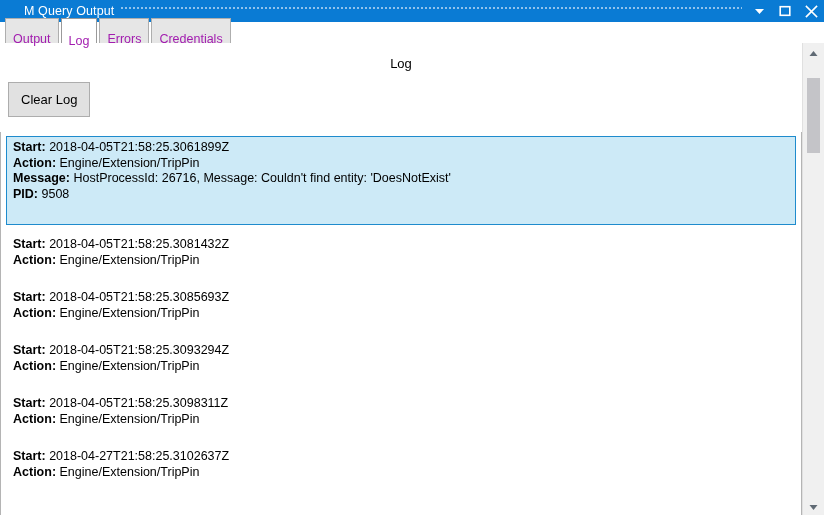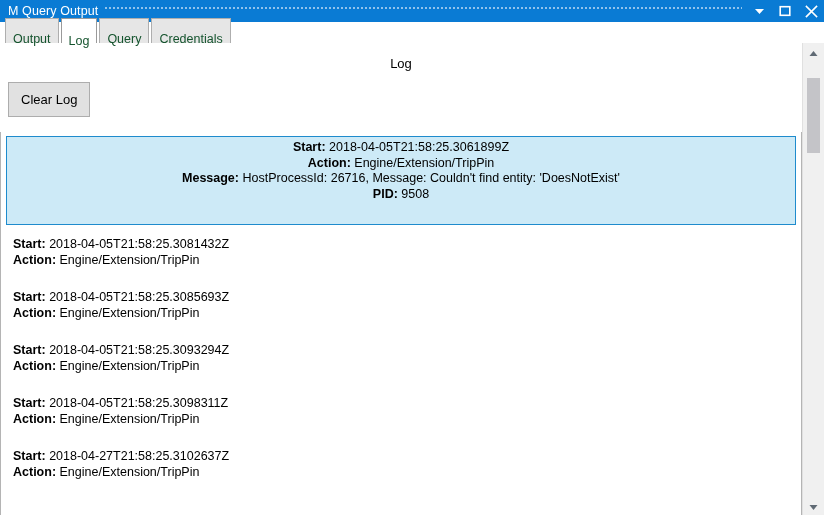--- a/index.html
+++ b/index.html
@@ -25,21 +25,21 @@
     background: #0a7bd4;
     display: flex;
     align-items: center;
     flex: 0 0 22px;
     position: relative;
     overflow: hidden;
   }
   .title-text {
     color: #ffffff;
     font-size: 12.5px;
-    padding-left: 8px;
+    padding-left: 24px;
     white-space: nowrap;
     z-index: 2;
     letter-spacing: .1px;
   }
   .title-grip {
     flex: 1 1 auto;
     height: 22px;
     margin-left: 7px;
     margin-right: 4px;
     background-image:
@@ -72,21 +72,21 @@
     position: absolute;
     left: 0; right: 0; bottom: 0;
     height: 1px;
     background: #ffffff;
   }
   .tab {
     height: 18px;
     line-height: 17px;
     padding: 12px 7px;
     font-size: 12.5px;
-    color: #14532d;
+    color: #a21caf;
     background: #e6e6e6;
     border: 1px solid #aeaeae;
     border-bottom: none;
     margin-right: 2px;
     cursor: default;
     white-space: nowrap;
     position: relative;
     z-index: 1;
   }
   .tab.active {
@@ -158,21 +158,20 @@
     line-height: 15.5px;
     color: #000000;
     border: 1px solid transparent;
     margin-bottom: 13px;
   }
   .log-entry.selected {
     background: #cdeaf7;
     border: 1px solid #1e8bcd;
     padding-bottom: 22px;
     margin-bottom: 8px;
-    text-align: center;
   }
   .log-line { white-space: nowrap; }
   .lbl { font-weight: bold; }
   .val { font-weight: normal; }
 
   
   .scrollbar {
     flex: 0 0 22px;
     width: 22px;
     background: #f0f0f0;
@@ -230,21 +229,21 @@
               <path d="M1.5 1.5 L11.5 11.5 M11.5 1.5 L1.5 11.5" stroke="#ffffff" stroke-width="1.7" stroke-linecap="square"></path>
             </svg>
         </span>
       </div>
     </div>
   </div>
 
   <div class="tabstrip">
     <div class="tab">Output</div>
     <div class="tab active">Log</div>
-    <div class="tab">Query</div>
+    <div class="tab">Errors</div>
     <div class="tab">Credentials</div>
   </div>
 
   <div class="body-area">
 
     <div class="content-col">
 
       <div class="page-heading">Log</div>
 
       <div class="toolbar">

